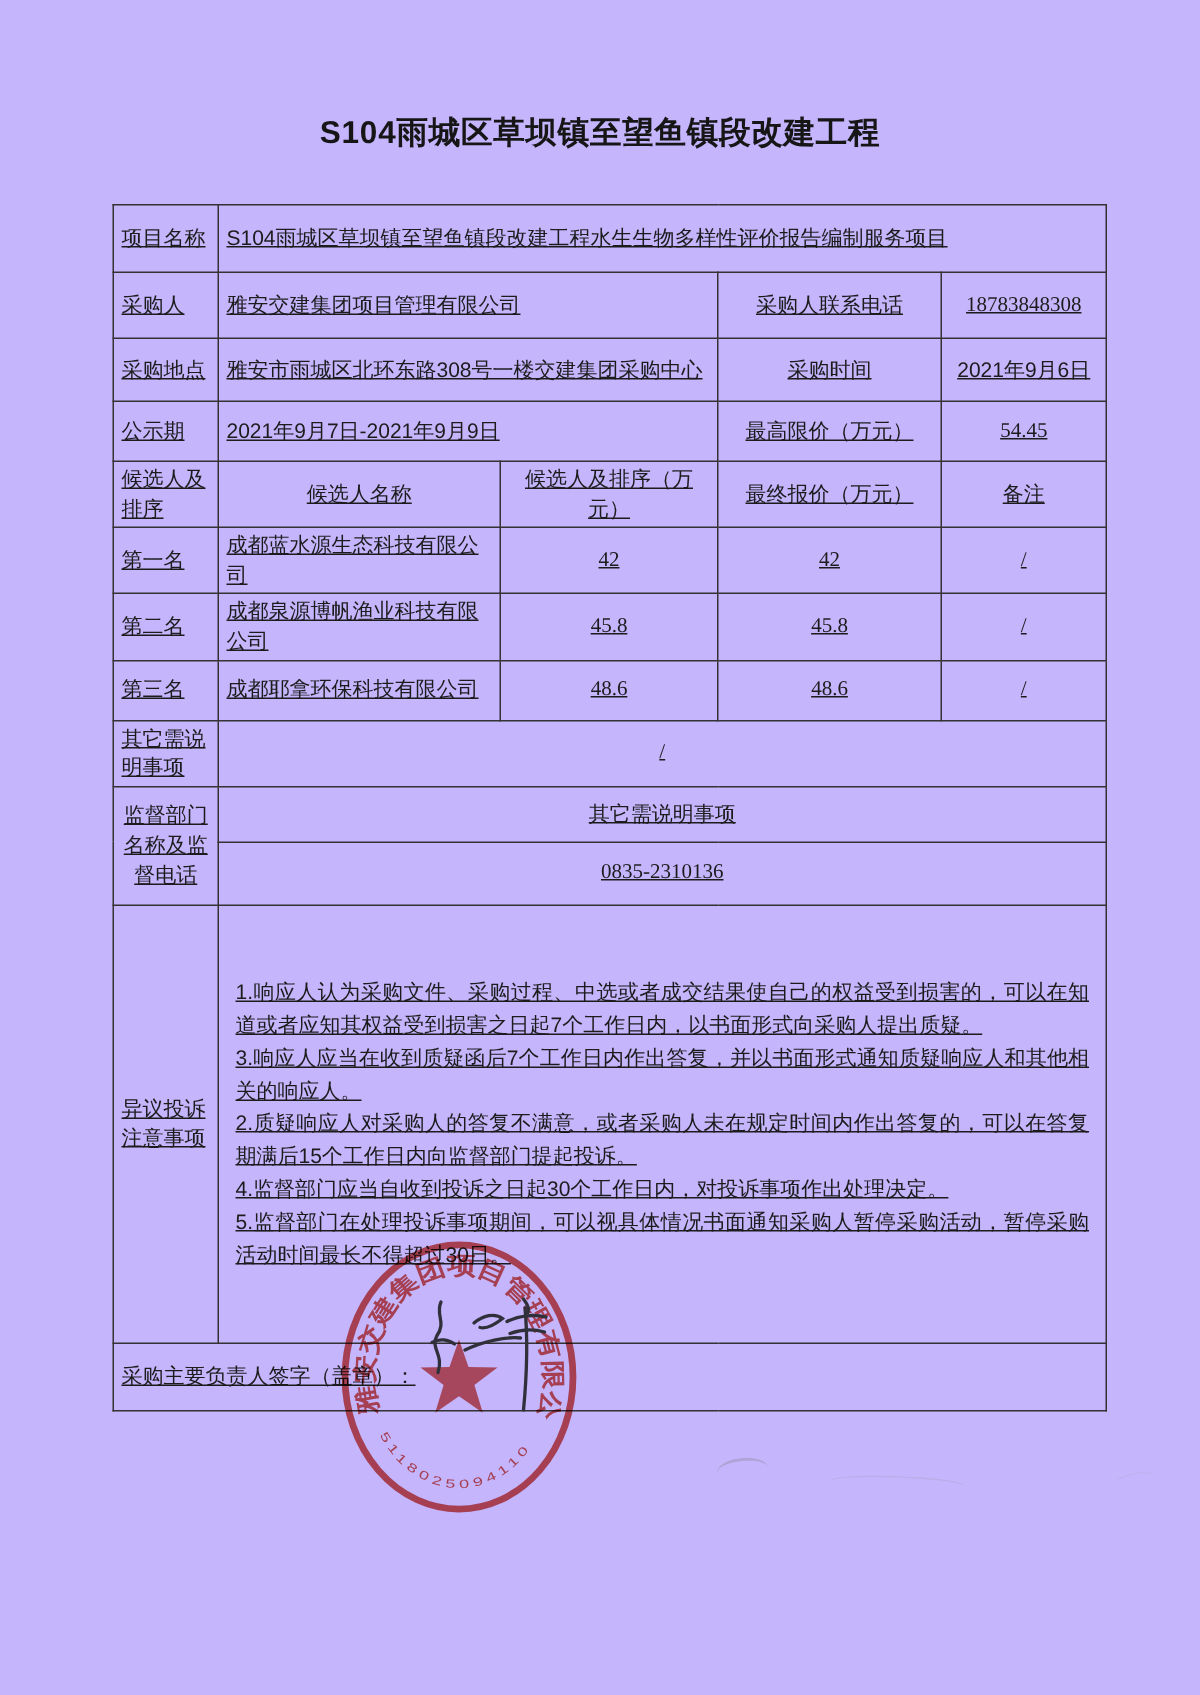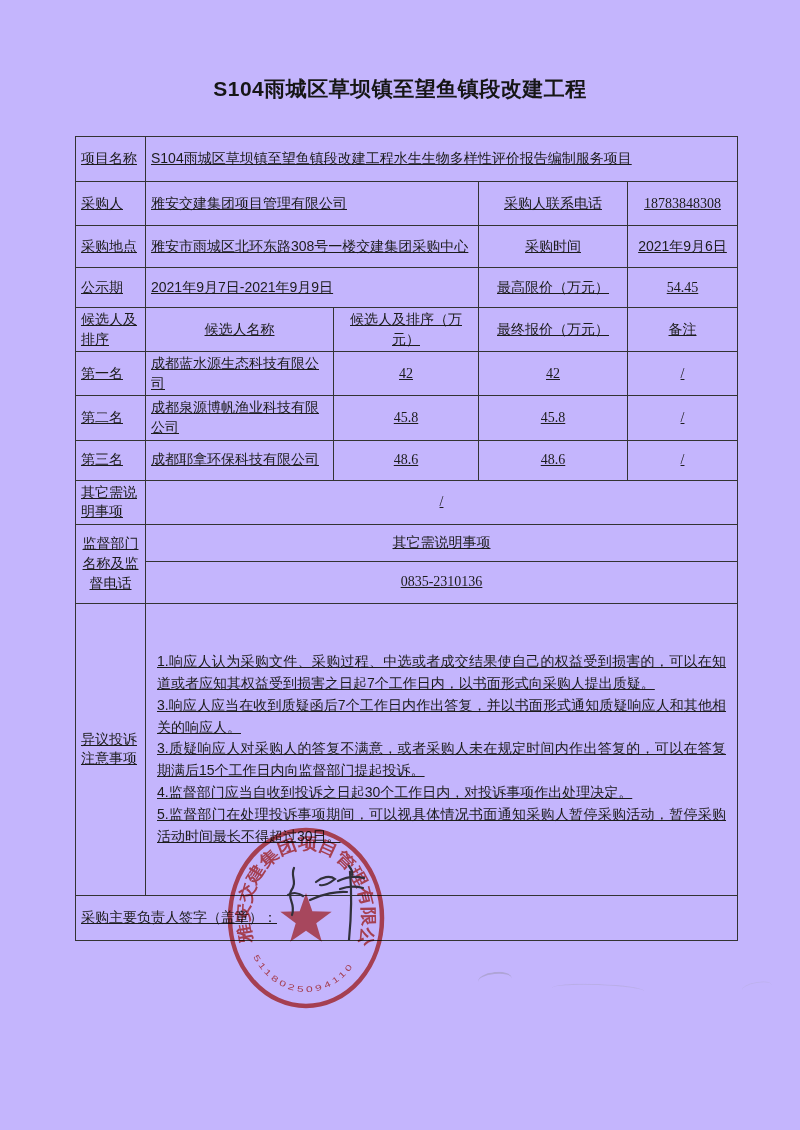--- a/index.html
+++ b/index.html
@@ -130,21 +130,21 @@
     <tr style="height:42px">
       <td colspan="4" class="ctr num">0835-2310136</td>
     </tr>
 
     <tr style="height:292px">
       <td class="lab">异议投诉注意事项</td>
       <td colspan="4" class="objcell">
         <div class="obj-wrap">
           <div class="obj-item">1.响应人认为采购文件、采购过程、中选或者成交结果使自己的权益受到损害的，可以在知道或者应知其权益受到损害之日起7个工作日内，以书面形式向采购人提出质疑。</div>
           <div class="obj-item">3.响应人应当在收到质疑函后7个工作日内作出答复，并以书面形式通知质疑响应人和其他相关的响应人。</div>
-          <div class="obj-item">3.质疑响应人对采购人的答复不满意，或者采购人未在规定时间内作出答复的，可以在答复期满后15个工作日内向监督部门提起投诉。</div>
+          <div class="obj-item">2.质疑响应人对采购人的答复不满意，或者采购人未在规定时间内作出答复的，可以在答复期满后15个工作日内向监督部门提起投诉。</div>
           <div class="obj-item">4.监督部门应当自收到投诉之日起30个工作日内，对投诉事项作出处理决定。</div>
           <div class="obj-item">5.监督部门在处理投诉事项期间，可以视具体情况书面通知采购人暂停采购活动，暂停采购活动时间最长不得超过30日。</div>
         </div>
       </td>
     </tr>
 
     <tr style="height:45px">
       <td colspan="5" class="lab">采购主要负责人签字（盖章）：</td>
     </tr>
   </tbody>

